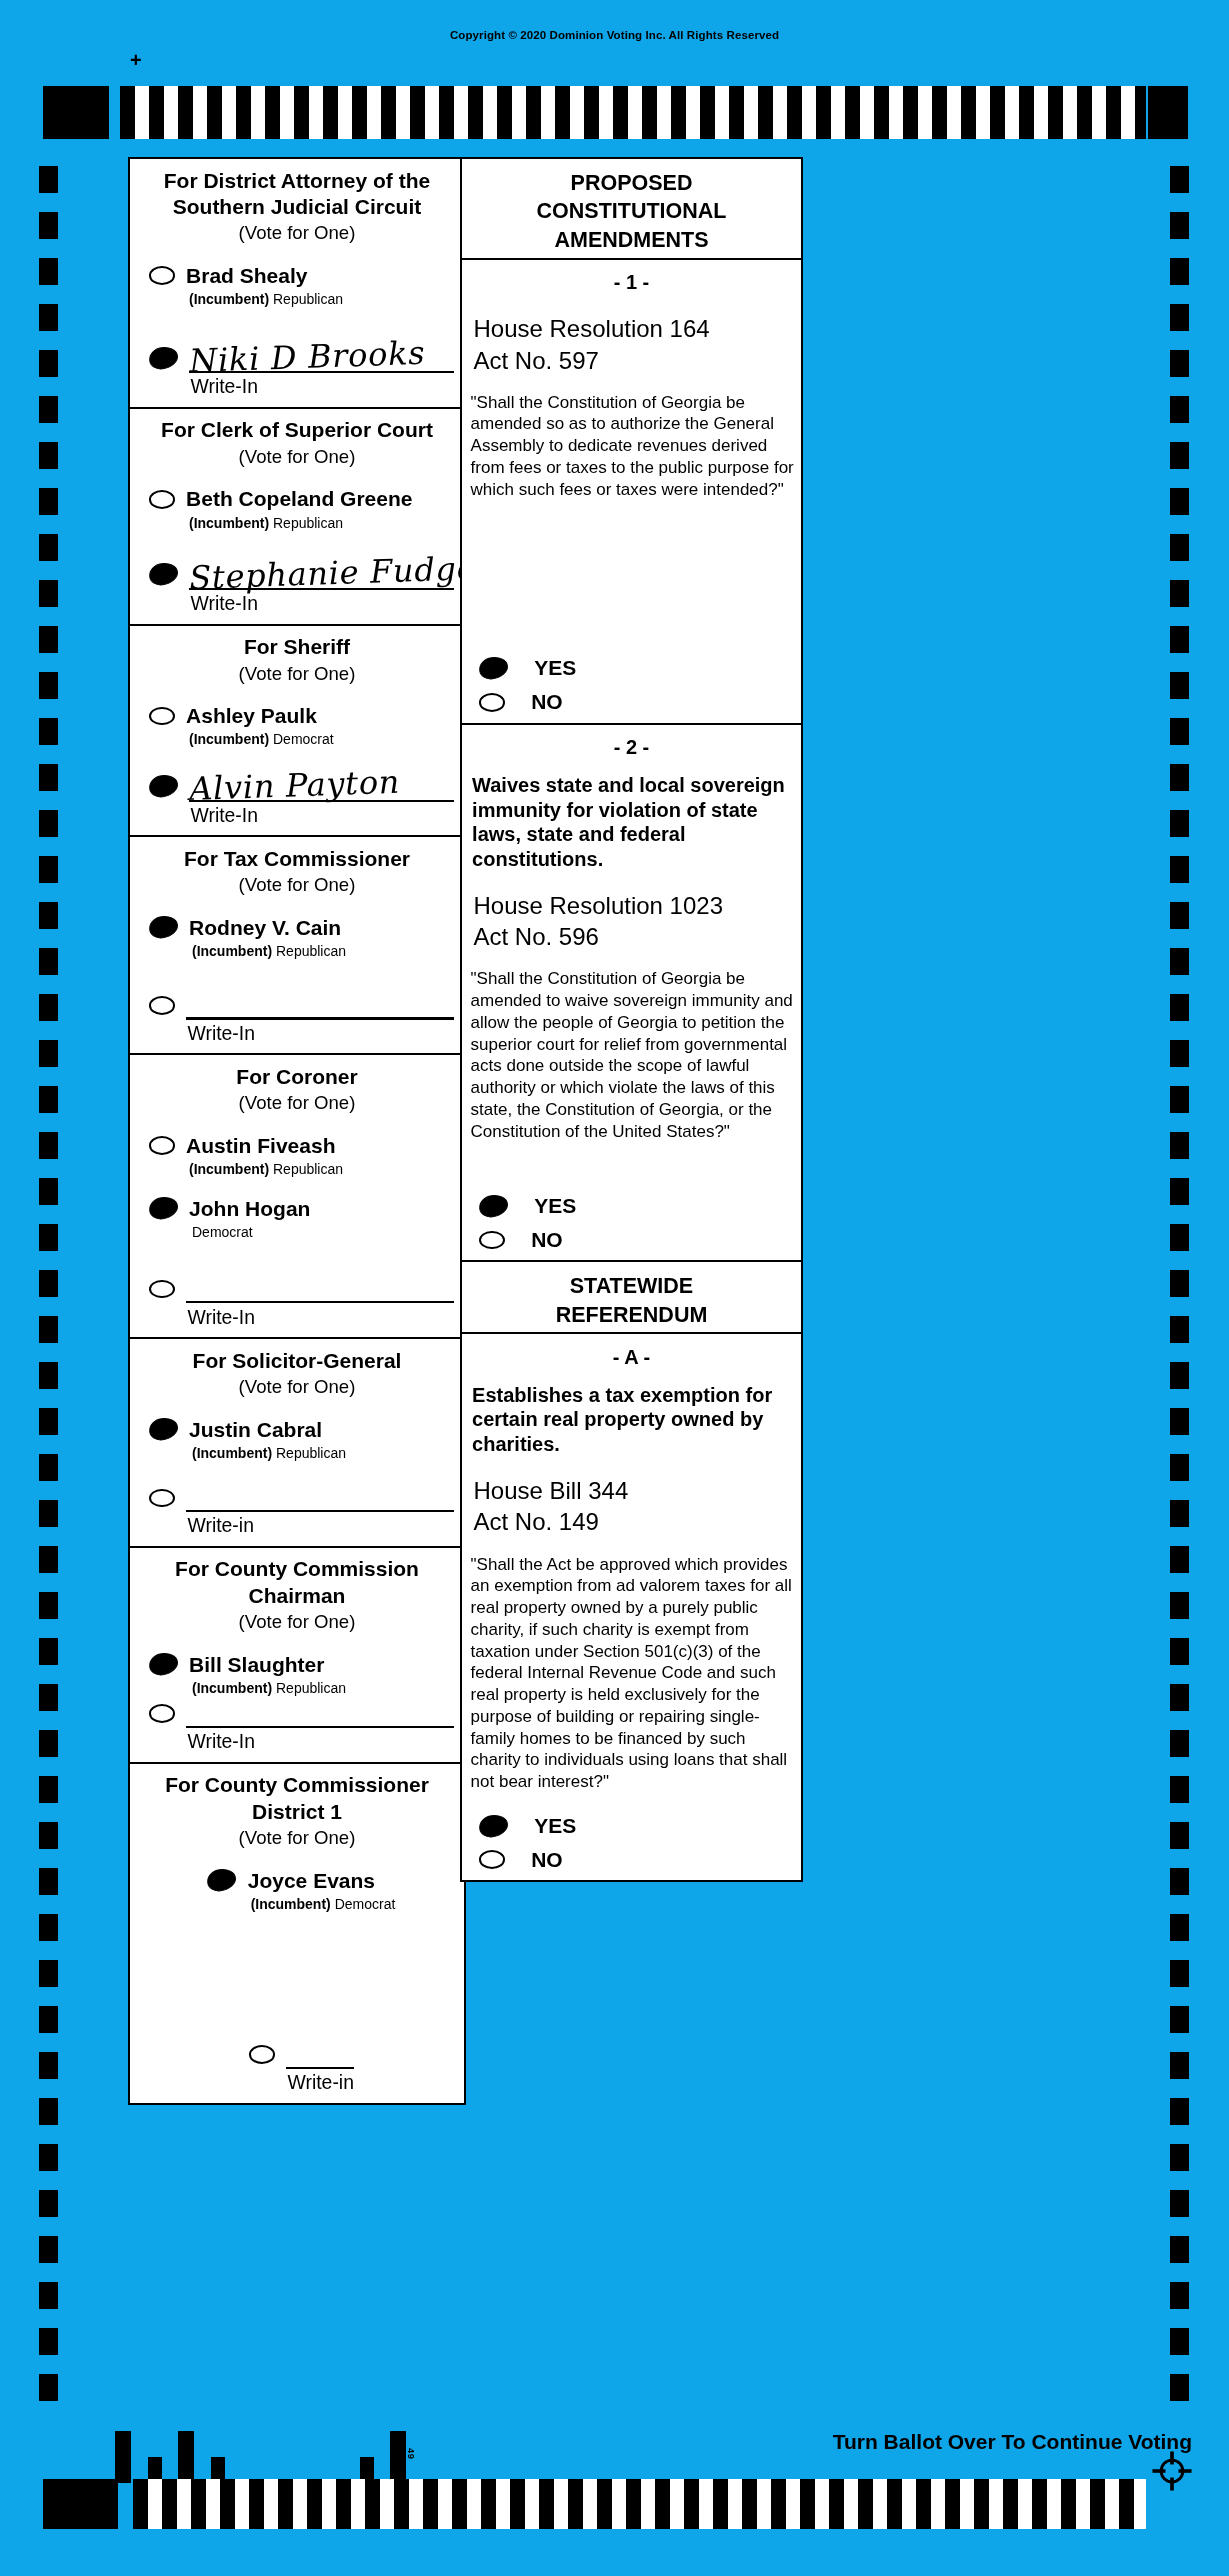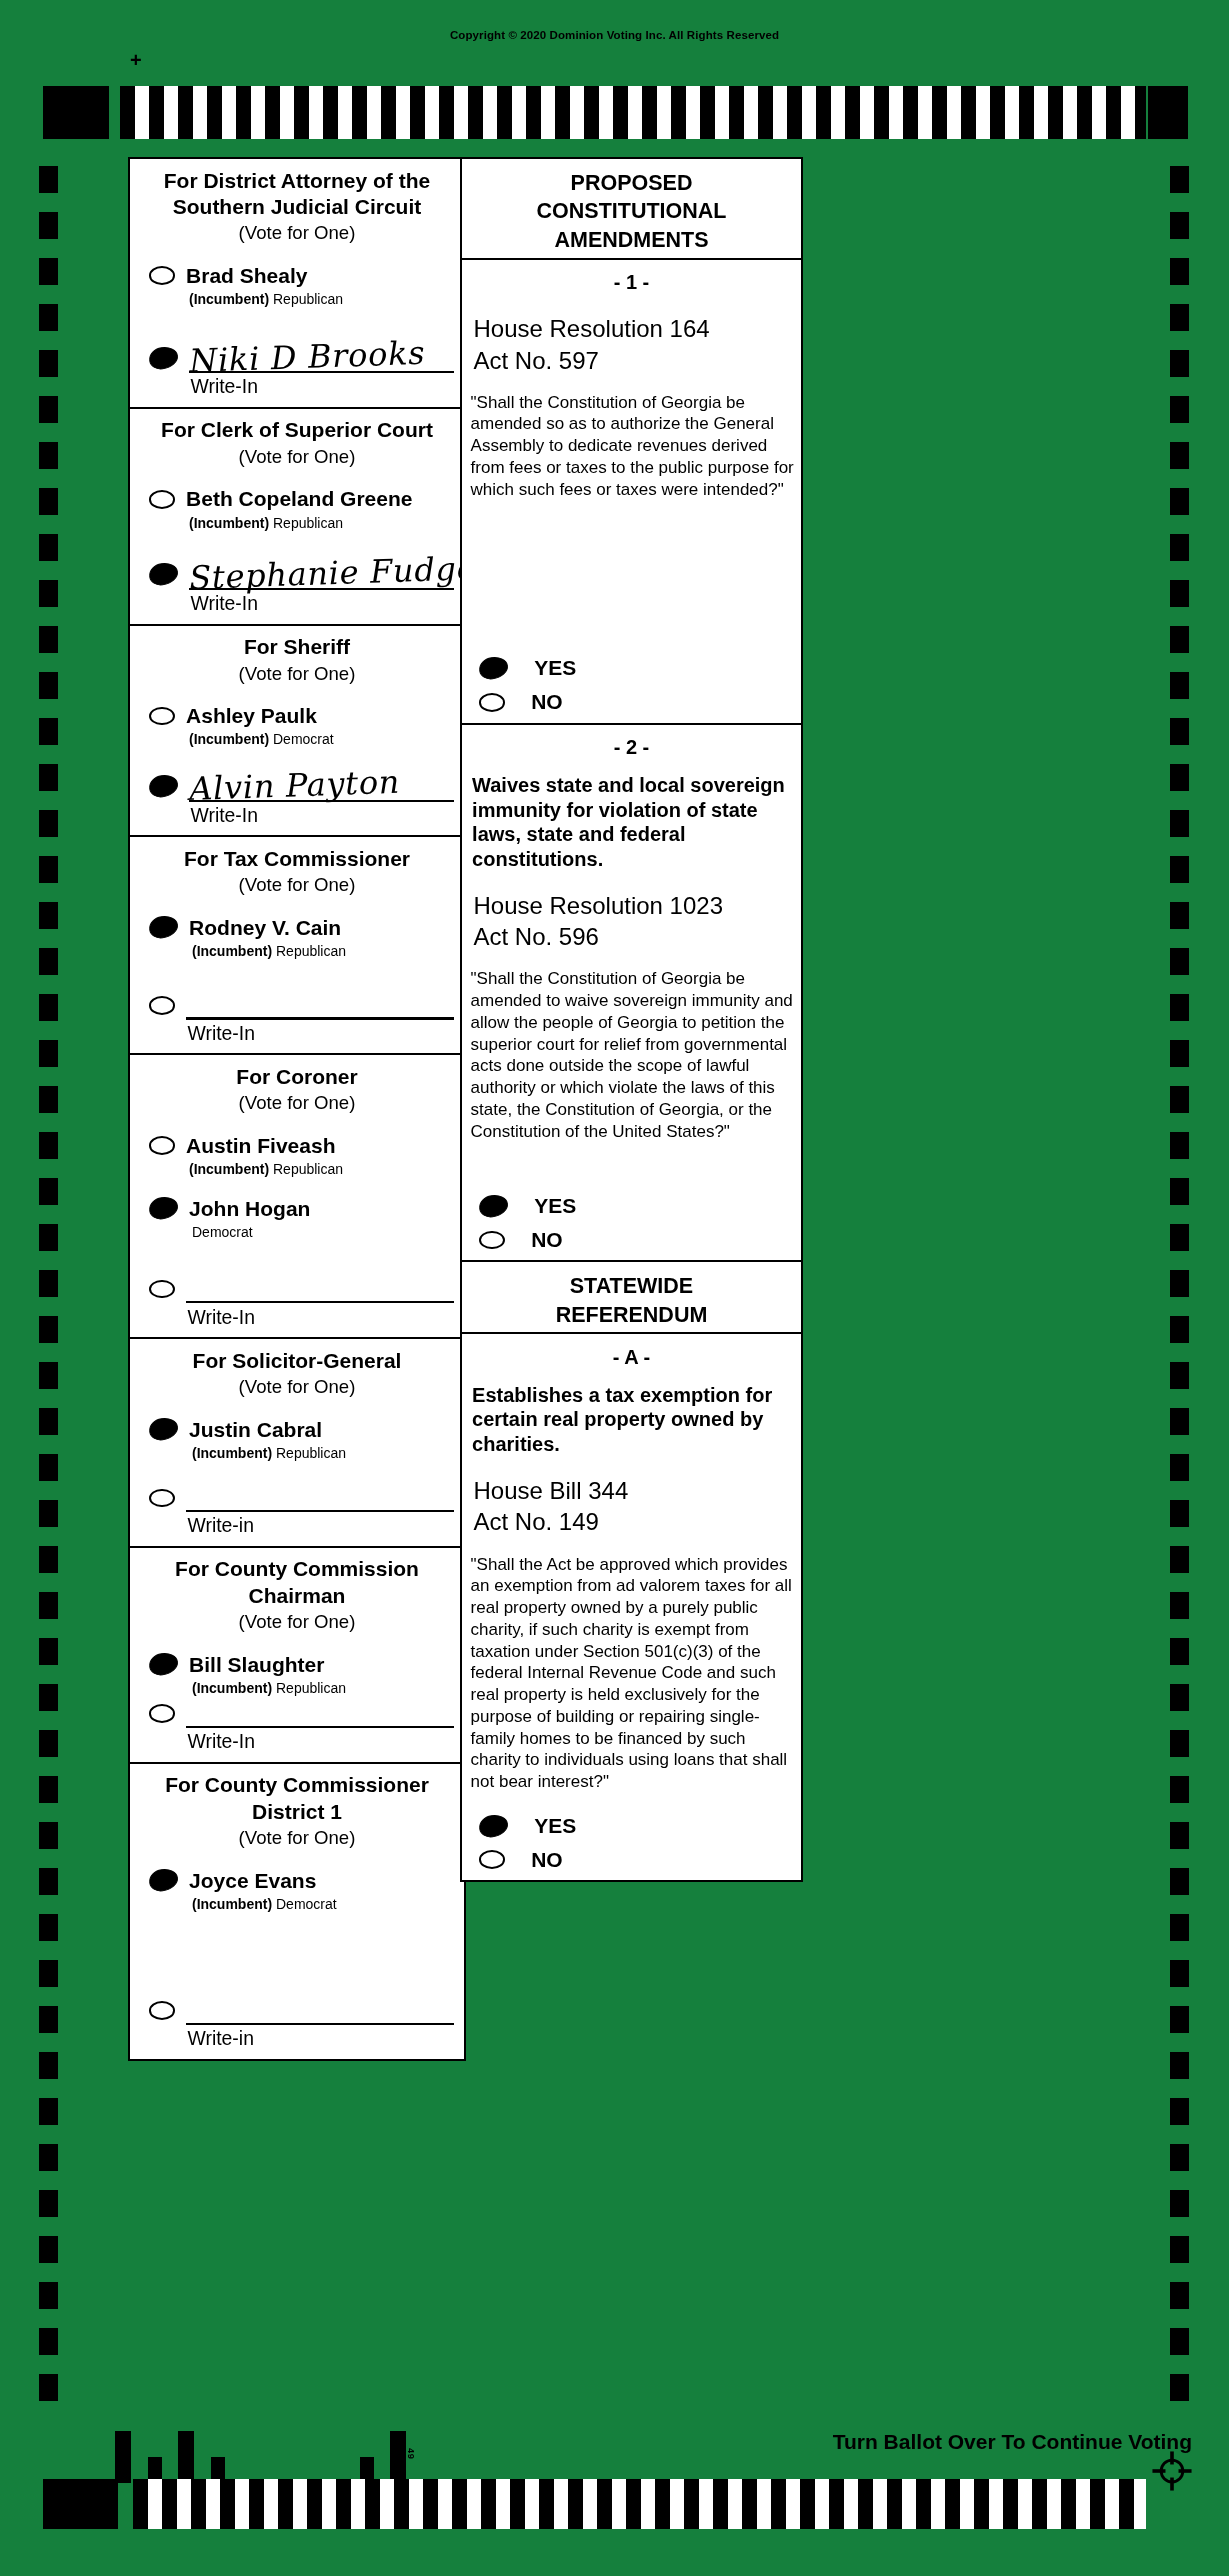--- a/index.html
+++ b/index.html
@@ -1,19 +1,19 @@
 <!DOCTYPE html>
 <html style="font-size:11.5px"><head>
 <meta charset="utf-8">
 <style>
   * { margin:0; padding:0; box-sizing:border-box; }
   html,body { background:#e9e9e9; }
   body { font-family:"Liberation Sans", sans-serif; color:#000; }
   .ballot {
-    position:relative; width:1229px; height:2576px; background:#15803d;
+    position:relative; width:1229px; height:2576px; background:#0ea5e9;
     margin:0 auto; overflow:hidden;
   }
   
   .copyright { position:absolute; top:29px; left:0; right:0; text-align:center;
     font-size:11.5px; font-weight:bold; letter-spacing:0.1px; }
   .plus-mark { position:absolute; left:130px; top:49px; font-size:20px; font-weight:bold; }
   
   .band { position:absolute; }
   .band-top { top:86px; height:53px; }
   .band-bottom { top:2479px; height:50px; }
@@ -248,21 +248,21 @@
       <div class="option writein">
         <div class="oval"></div>
         <div class="wi-area">
           <div class="handwriting"></div>
           <div class="wi-line"></div>
           <div class="wi-label">Write-In</div>
         </div>
       </div>
     </div>
 
-    <div class="box" style="height:299px;">
+    <div class="box" style="height:343px;align-items:center;">
       <div class="c-title">
         <div>For County Commissioner</div>
         <div>District 1</div>
       </div>
       <div class="vote-for">(Vote for One)</div>
       <div class="option">
         <div class="oval filled"></div>
         <div>
           <div class="cand-name">Joyce Evans</div>
           <div class="cand-sub"><span class="inc">(Incumbent)</span> <span>Democrat</span></div>

